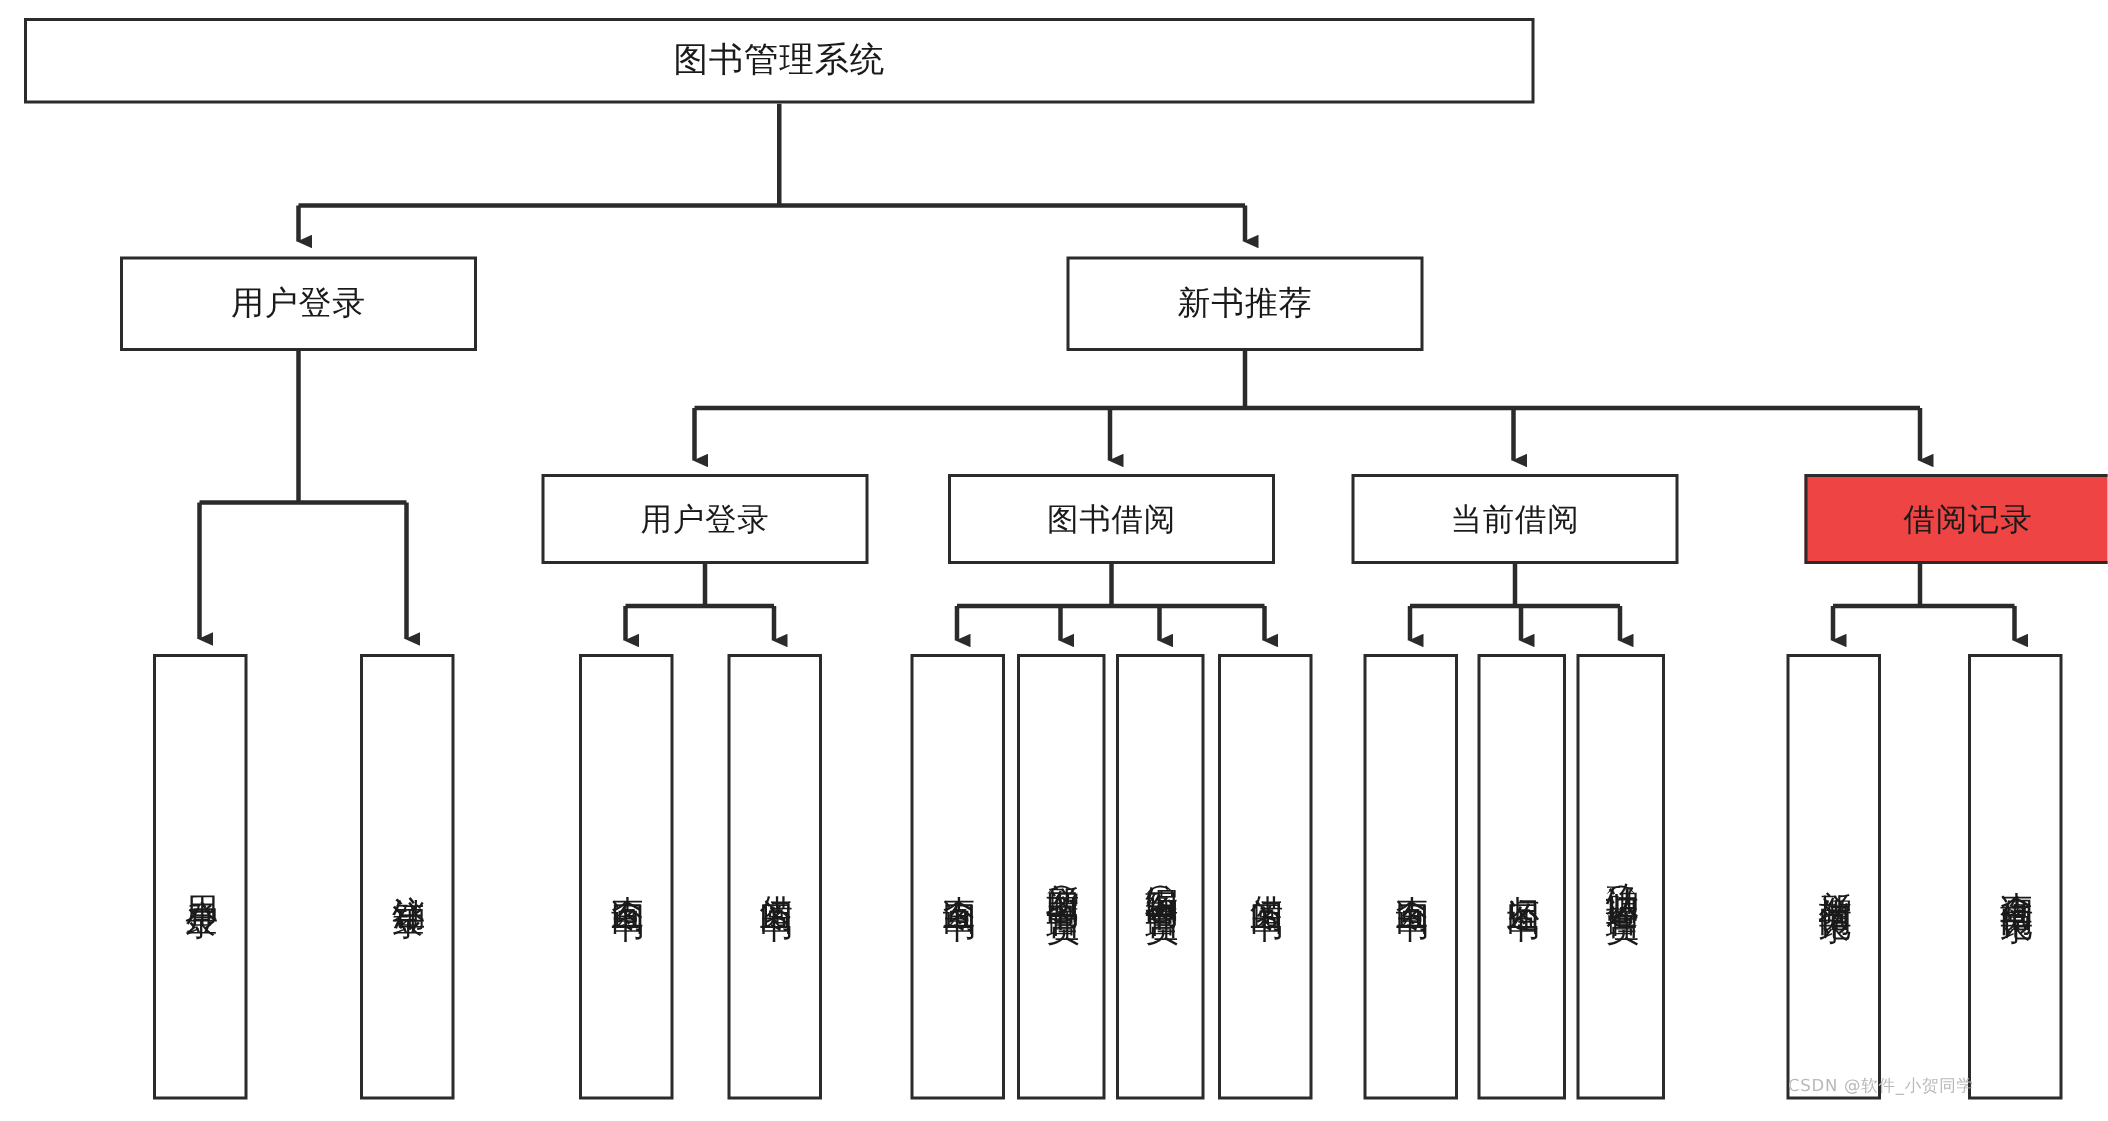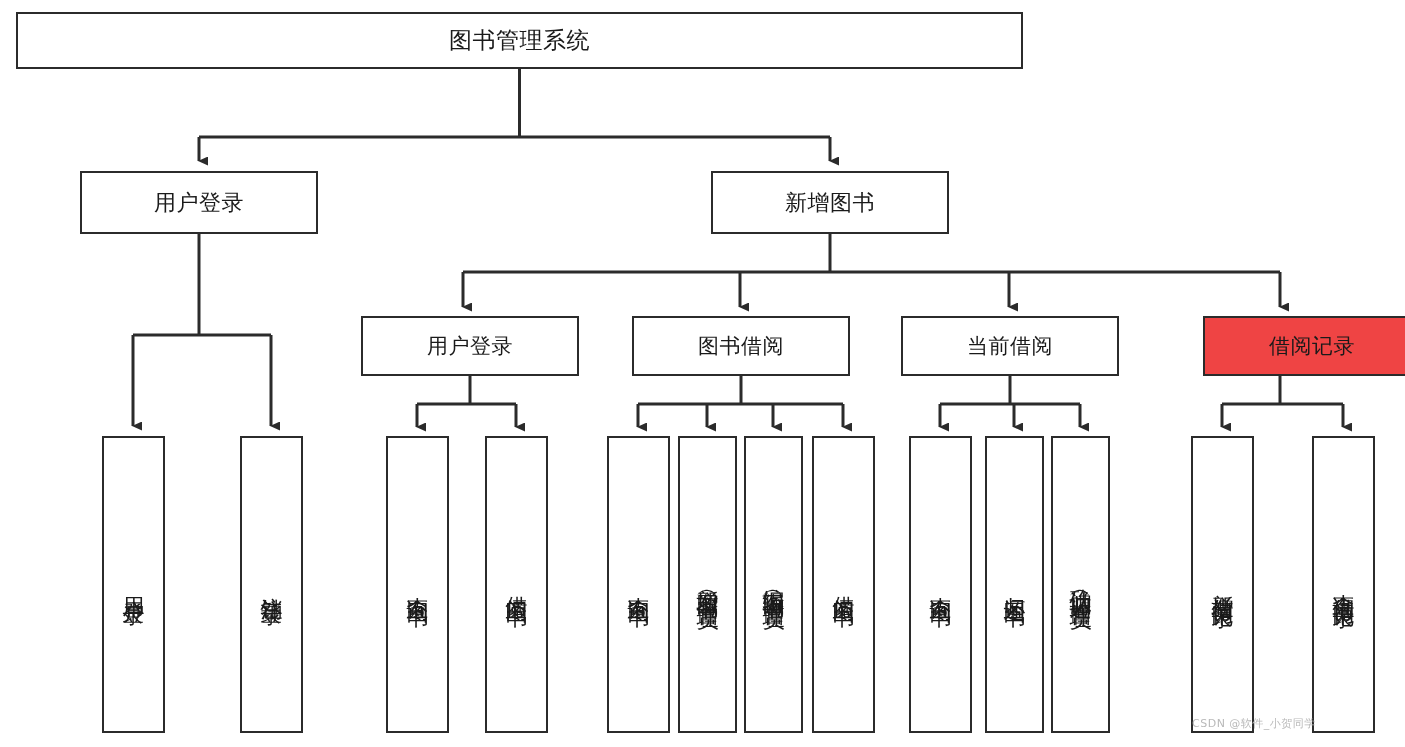--- a/index.html
+++ b/index.html
@@ -137,21 +137,21 @@
   </svg>
 
   <div class="node-box node-root" style="left: 16px; top: 12px; width: 1007px; height: 57px; border-color: rgb(43, 43, 43); background: rgb(255, 255, 255);">
     <span class="node-label" style="color: rgb(26, 26, 26);">图书管理系统</span>
   </div>
 
   <div class="node-box node-l1" style="left: 80px; top: 171px; width: 238px; height: 63px; border-color: rgb(43, 43, 43); background: rgb(255, 255, 255);">
     <span class="node-label" style="color: rgb(26, 26, 26);">用户登录</span>
   </div>
   <div class="node-box node-l1" style="left: 711px; top: 171px; width: 238px; height: 63px; border-color: rgb(43, 43, 43); background: rgb(255, 255, 255);">
-    <span class="node-label" style="color: rgb(26, 26, 26);">新增图书</span>
+    <span class="node-label" style="color: rgb(26, 26, 26);">新书推荐</span>
   </div>
 
   <div class="node-box node-l2" style="left: 361px; top: 316px; width: 218px; height: 60px; border-color: rgb(43, 43, 43); background: rgb(255, 255, 255);">
     <span class="node-label" style="color: rgb(26, 26, 26);">用户登录</span>
   </div>
   <div class="node-box node-l2" style="left: 901px; top: 316px; width: 218px; height: 60px; border-color: rgb(43, 43, 43); background: rgb(255, 255, 255);">
     <span class="node-label" style="color: rgb(26, 26, 26);">当前借阅</span>
   </div>
   <div class="node-box node-l2" style="left: 632px; top: 316px; width: 218px; height: 60px; border-color: rgb(43, 43, 43); background: rgb(255, 255, 255);">
     <span class="node-label" style="color: rgb(26, 26, 26);">图书借阅</span>

